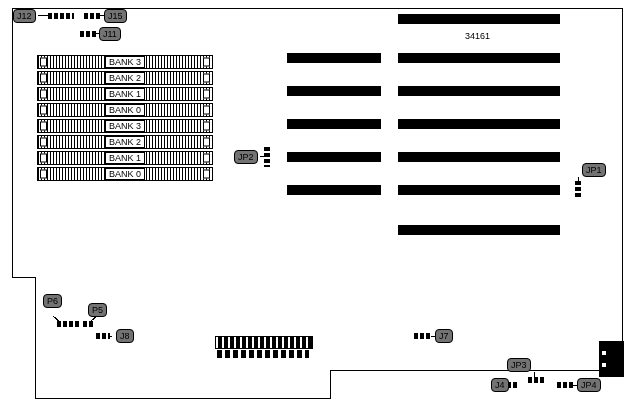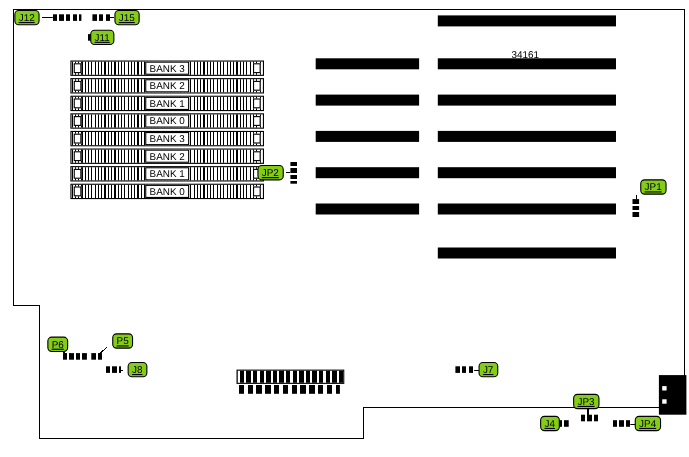--- a/index.html
+++ b/index.html
@@ -4,29 +4,28 @@
 <style>
   html,body{margin:0;padding:0;background:#fff;}
   .board{
     position:relative;width:626px;height:415px;background:#fff;overflow:hidden;
     font-family:"Liberation Sans",sans-serif;color:#000;
   }
   .overlay{position:absolute;left:0;top:0;z-index:1;pointer-events:none;}
 
   
   .lbl{
-    position:absolute;z-index:5;background:#84cc16;border:1px solid #000;border-radius:4px;
-    font-size:9px;line-height:10px;padding:1px 3px;white-space:nowrap;text-decoration:underline;
+    position:absolute;z-index:5;background:#737373;border:1px solid #000;border-radius:4px;
+    font-size:9px;line-height:10px;padding:1px 3px;white-space:nowrap;
   }
 
   
   .slot{
     position:absolute;z-index:2;left:37px;width:174px;height:12px;border:1px solid #000;
     background:repeating-linear-gradient(90deg,#000 0 1px,#fff 1px 3px);
-    margin-left:27px;
   }
   .cap{position:absolute;top:50%;transform:translateY(-50%);width:5px;height:7px;background:#fff;border:1px solid #000;}
   .cl{left:2px;}
   .cr{right:2px;}
   .bank-lbl{
     position:absolute;left:50%;top:50%;transform:translate(-50%,-50%);
     background:#fff;border:1px solid #000;font-size:9px;line-height:10px;padding:0 3px;white-space:nowrap;
   }
 
   
@@ -47,21 +46,21 @@
     position:absolute;z-index:2;left:217px;top:350px;width:92px;height:8px;
     background:repeating-linear-gradient(90deg,#000 0 5px,#fff 5px 8px);
   }
 
   
   .kb{position:absolute;z-index:3;left:599px;top:341px;width:25px;height:36px;background:#000;}
   .kb .pin{position:absolute;width:4px;height:4px;background:#fff;}
   .kb .p1{left:3px;top:10px;}
   .kb .p2{left:3px;top:22px;}
 
-  .chip-label{position:absolute;z-index:4;left:465px;top:45px;font-size:9px;line-height:10px;}
+  .chip-label{position:absolute;z-index:4;left:465px;top:31px;font-size:9px;line-height:10px;}
 </style>
 </head>
 <body>
 
 <div class="board">
 
   <svg class="overlay" width="626" height="415" viewBox="0 0 626 415" shape-rendering="crispEdges">
     <polygon points="12.5,8.5 622.5,8.5 622.5,370.5 330.5,370.5 330.5,398.5 35.5,398.5 35.5,277.5 12.5,277.5" fill="none" stroke="#000" stroke-width="1"></polygon>
     <g stroke="#000" stroke-width="1">
       <line x1="38" y1="15.5" x2="48" y2="15.5"></line>
@@ -152,24 +151,24 @@
   <div class="dip-top"></div>
   <div class="dip-bottom"></div>
 
   <div class="kb">
     <span class="pin p1"></span>
     <span class="pin p2"></span>
   </div>
 
   <div class="lbl" style="left:13px;top:9px">J12</div>
   <div class="lbl" style="left:104px;top:9px">J15</div>
-  <div class="lbl" style="left:82px;top:27px">J11</div>
+  <div class="lbl" style="left:99px;top:27px">J11</div>
   <div class="lbl" style="left:234px;top:150px">JP2</div>
   <div class="lbl" style="left:582px;top:163px">JP1</div>
-  <div class="lbl" style="left:43px;top:306px">P6</div>
-  <div class="lbl" style="left:102px;top:303px">P5</div>
+  <div class="lbl" style="left:43px;top:294px">P6</div>
+  <div class="lbl" style="left:88px;top:303px">P5</div>
   <div class="lbl" style="left:116px;top:329px">J8</div>
   <div class="lbl" style="left:435px;top:329px">J7</div>
-  <div class="lbl" style="left:521px;top:358px">JP3</div>
+  <div class="lbl" style="left:507px;top:358px">JP3</div>
   <div class="lbl" style="left:491px;top:378px">J4</div>
   <div class="lbl" style="left:577px;top:378px">JP4</div>
 
 </div>
 
 </body></html>

